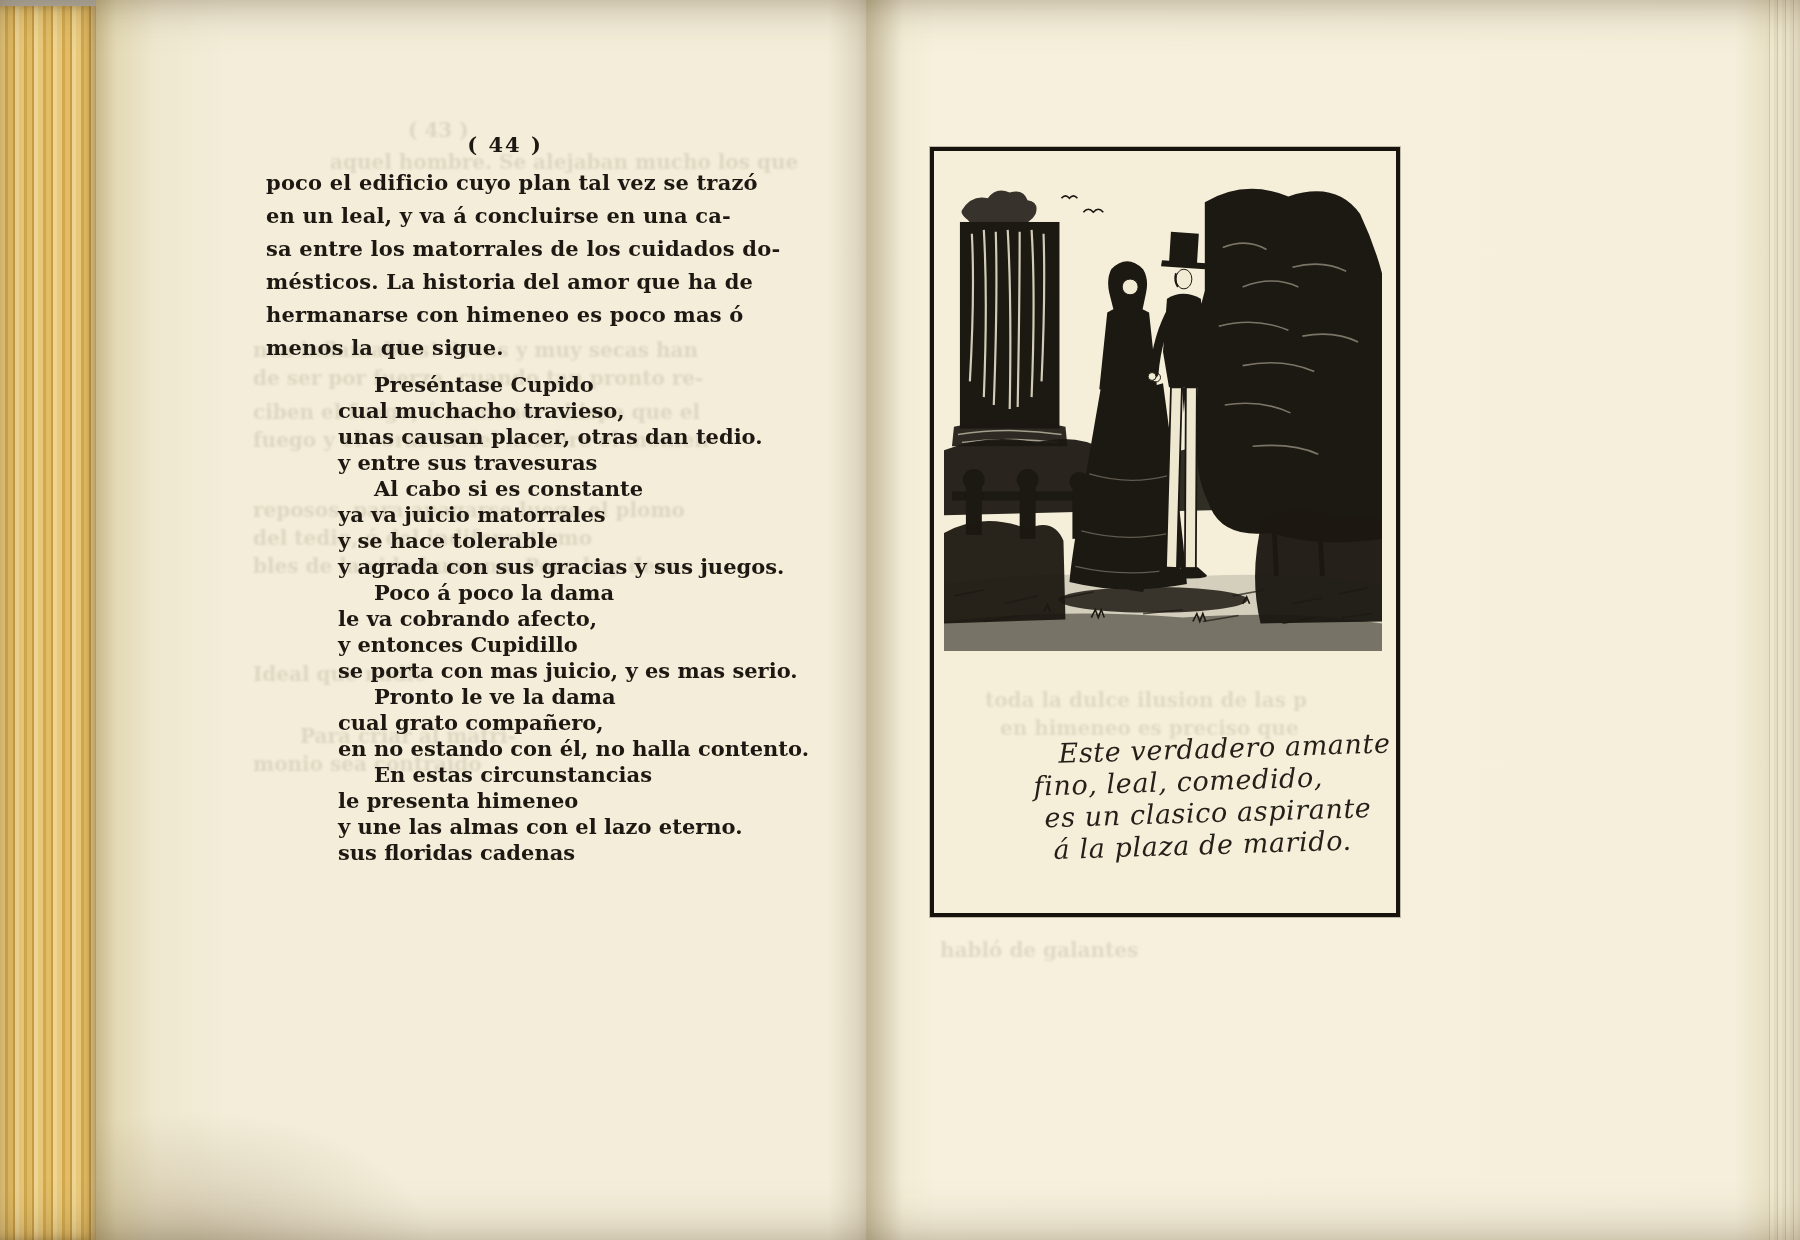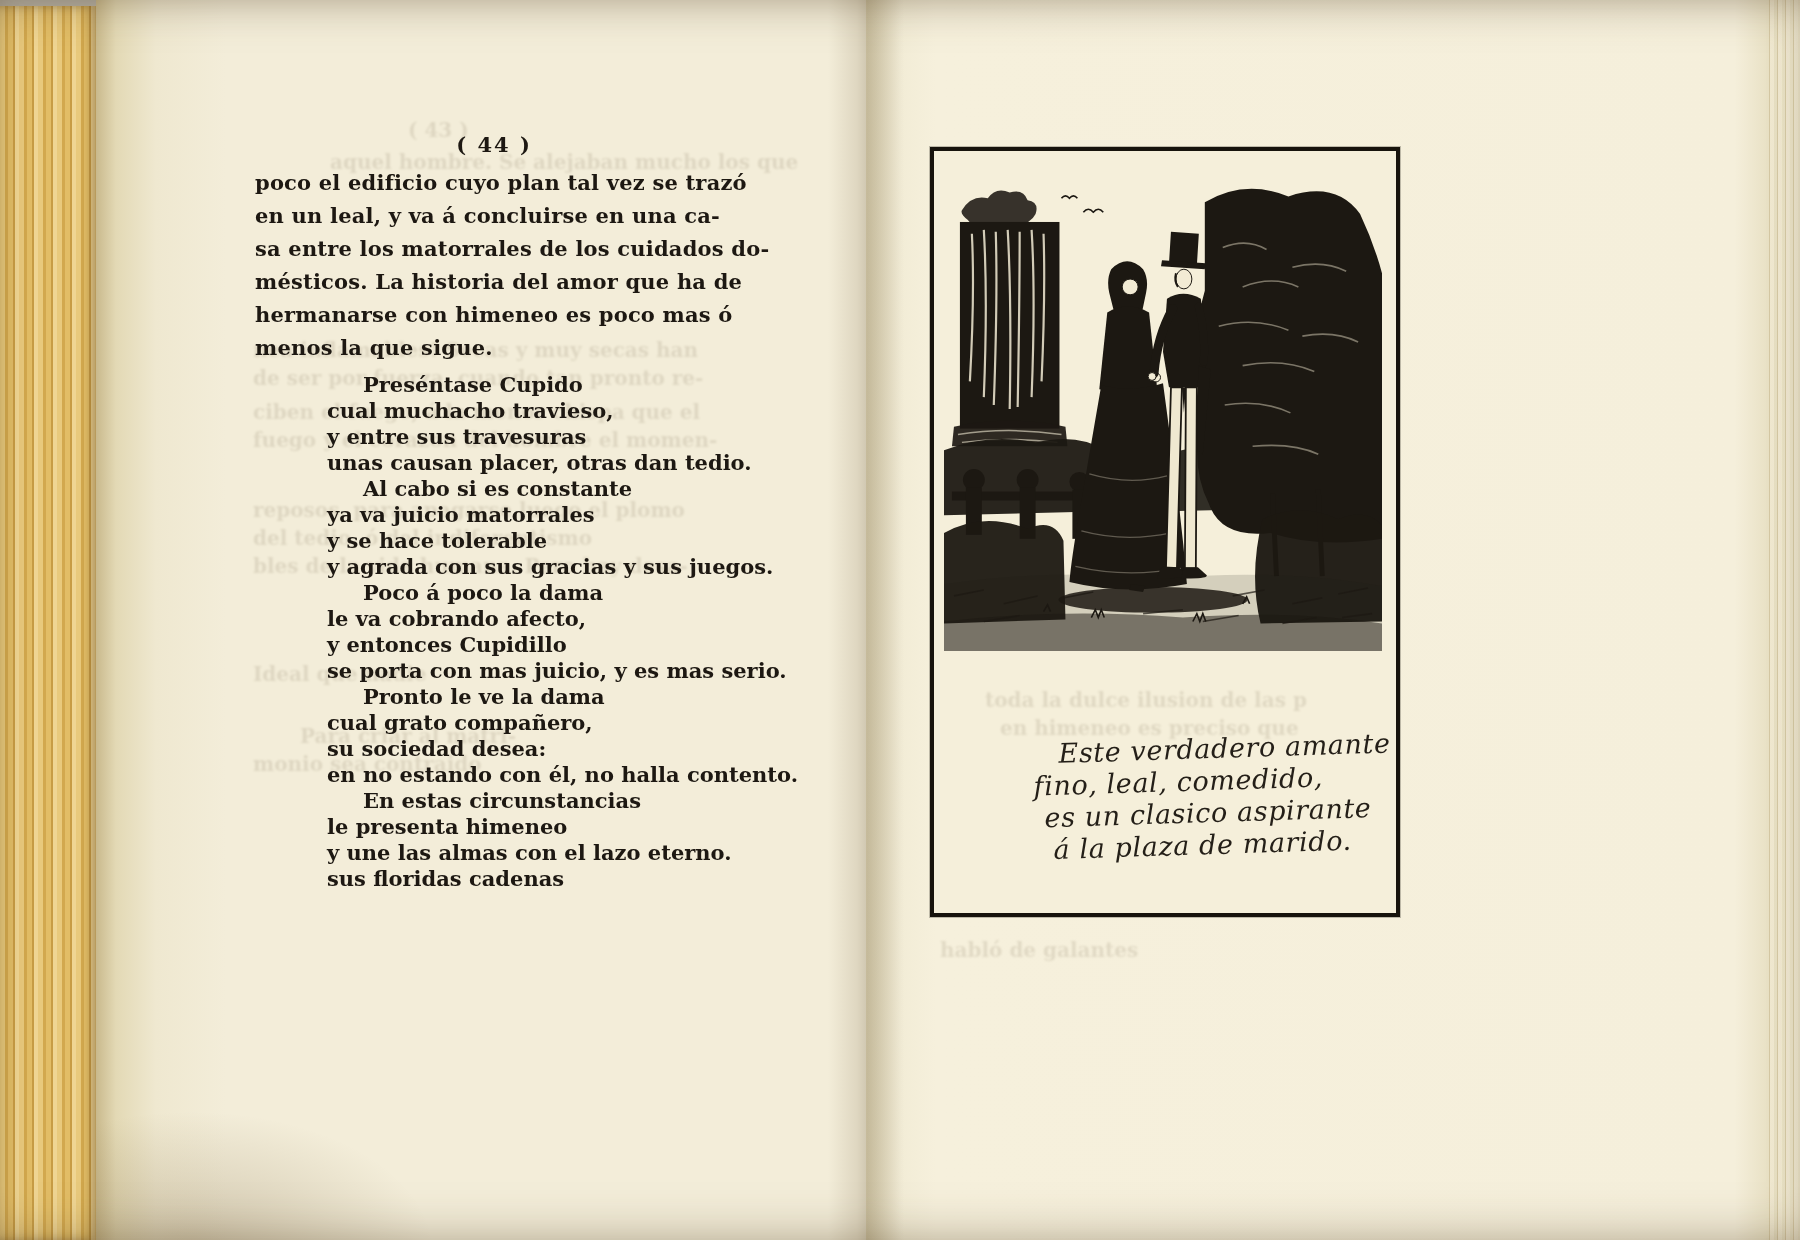--- a/index.html
+++ b/index.html
@@ -18,21 +18,21 @@
   .right-edge-lines{position:absolute;right:0;top:0;width:34px;height:100%;z-index:3;opacity:.85;
     background:repeating-linear-gradient(90deg,rgba(200,180,130,0) 0 3px,rgba(168,143,88,.35) 3px 4px,rgba(246,239,218,.7) 4px 8px);}
   .gutter-shadow{position:absolute;left:828px;top:0;width:76px;height:1240px;z-index:4;pointer-events:none;
     background:linear-gradient(90deg,rgba(100,80,45,0) 0%,rgba(100,80,45,.14) 38%,rgba(78,60,30,.22) 52%,rgba(100,80,45,0) 100%);}
   .vignette{position:absolute;inset:0;z-index:9;pointer-events:none;
     box-shadow:inset 0 22px 48px -26px rgba(90,70,40,.55),inset 0 -24px 52px -28px rgba(90,70,40,.5);}
   .curl-shadow{position:absolute;left:96px;bottom:0;width:340px;height:130px;z-index:5;pointer-events:none;
     background:radial-gradient(ellipse at 28% 108%,rgba(115,92,52,.28),rgba(115,92,52,0) 70%);}
 
   
-  .left-content{position:absolute;left:255px;top:132px;width:478px;z-index:6;color:#1d1812;}
+  .left-content{position:absolute;left:266px;top:132px;width:478px;z-index:6;color:#1d1812;}
   .page-number{font-size:21px;font-weight:700;text-align:center;letter-spacing:2px;margin-bottom:9px;}
   .para-line{font-size:21px;font-weight:700;line-height:33px;letter-spacing:.2px;white-space:nowrap;}
   .poem{margin-top:8px;}
   .poem-line{font-size:21px;font-weight:700;line-height:26px;padding-left:72px;white-space:nowrap;}
   .poem-line.stanza{padding-left:108px;}
 
   
   .ghost{position:absolute;z-index:5;font-size:20px;font-weight:700;color:#7a6c52;opacity:.17;
          filter:blur(1.1px);white-space:nowrap;pointer-events:none;}
 
@@ -87,33 +87,32 @@
       <div class="para-line">en un leal, y va á concluirse en una ca-</div>
       <div class="para-line">sa entre los matorrales de los cuidados do-</div>
       <div class="para-line">mésticos. La historia del amor que ha de</div>
       <div class="para-line">hermanarse con himeneo es poco mas ó</div>
       <div class="para-line">menos la que sigue.</div>
     </div>
 
     <div class="poem">
       <div class="poem-line stanza">Preséntase Cupido</div>
       <div class="poem-line">cual muchacho travieso,</div>
+      <div class="poem-line">unas causan placer, otras dan tedio.</div>
       <div class="poem-line">y entre sus travesuras</div>
-      <div class="poem-line">unas causan placer, otras dan tedio.</div>
       <div class="poem-line stanza">Al cabo si es constante</div>
       <div class="poem-line">ya va juicio matorrales</div>
       <div class="poem-line">y se hace tolerable</div>
       <div class="poem-line">y agrada con sus gracias y sus juegos.</div>
       <div class="poem-line stanza">Poco á poco la dama</div>
       <div class="poem-line">le va cobrando afecto,</div>
       <div class="poem-line">y entonces Cupidillo</div>
       <div class="poem-line">se porta con mas juicio, y es mas serio.</div>
       <div class="poem-line stanza">Pronto le ve la dama</div>
       <div class="poem-line">cual grato compañero,</div>
-      <div class="poem-line">su sociedad desea:</div>
       <div class="poem-line">en no estando con él, no halla contento.</div>
       <div class="poem-line stanza">En estas circunstancias</div>
       <div class="poem-line">le presenta himeneo</div>
       <div class="poem-line">y une las almas con el lazo eterno.</div>
       <div class="poem-line">sus floridas cadenas</div>
     </div>
   </div>
 
   <div class="frame">
     <div class="engraving">

